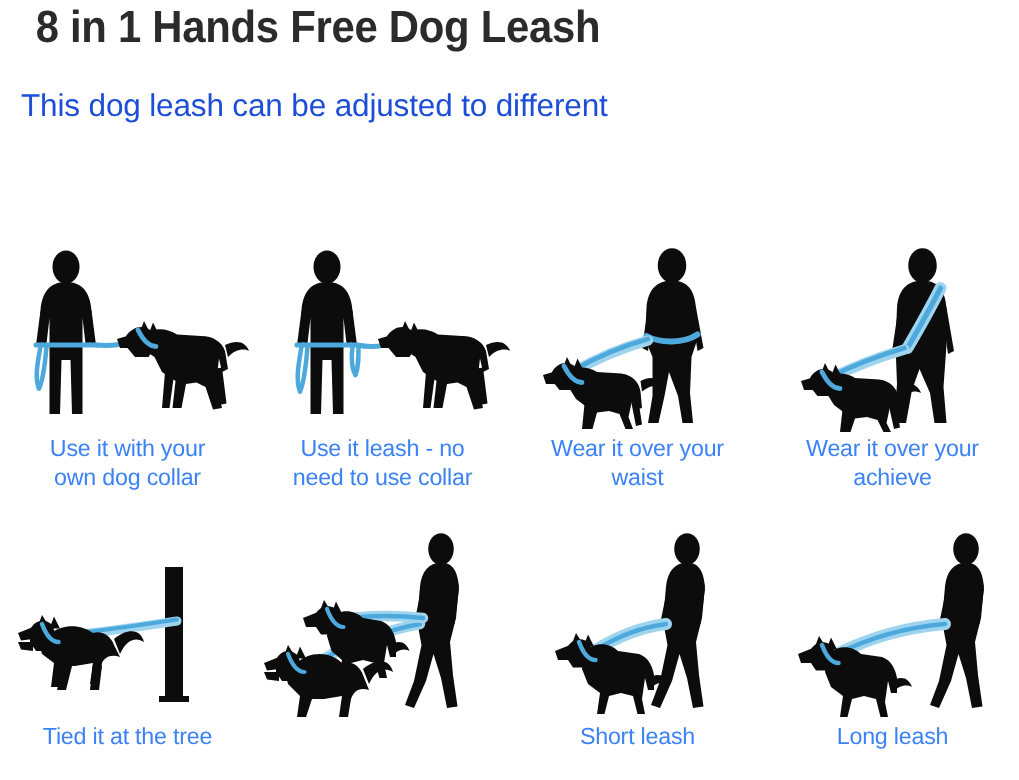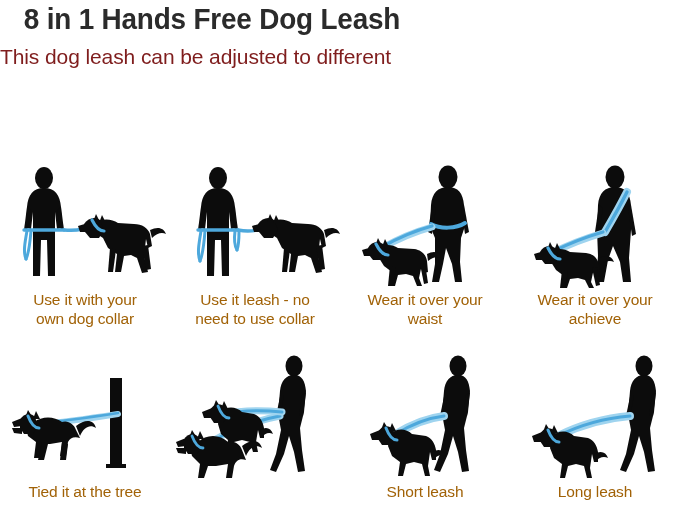--- a/index.html
+++ b/index.html
@@ -35,26 +35,26 @@
     font-size: 30px;
     line-height: 34px;
     font-weight: bold;
     letter-spacing: -0.2px;
     color: #2b2b2b;
     transform: scaleX(0.93);
     transform-origin: center top;
     white-space: nowrap;
   }
   .subtitle {
-    margin: 0;
+    margin: 14px;
     padding-top: 6px;
     font-size: 21px;
     line-height: 29px;
     font-weight: normal;
-    color: #7f1d1d;
+    color: #1d4ed8;
     letter-spacing: -0.1px;
   }
 
   
   .grid {
     position: absolute;
     left: 0;
     top: 160px;
     width: 679px;
   }
@@ -84,21 +84,21 @@
   .art svg { display: block; width: 170px; height: 128px; }
 
   .caption {
     position: absolute;
     left: 0;
     width: 170px;
     top: 130px;
     text-align: center;
     font-size: 15.5px;
     line-height: 19px;
-    color: #a16207;
+    color: #3b82f6;
     letter-spacing: -0.15px;
   }
   .row2 .caption { top: 132px; }
 </style>
 </head>
 <body>
 
 <div class="page">
 
   <div class="header">

